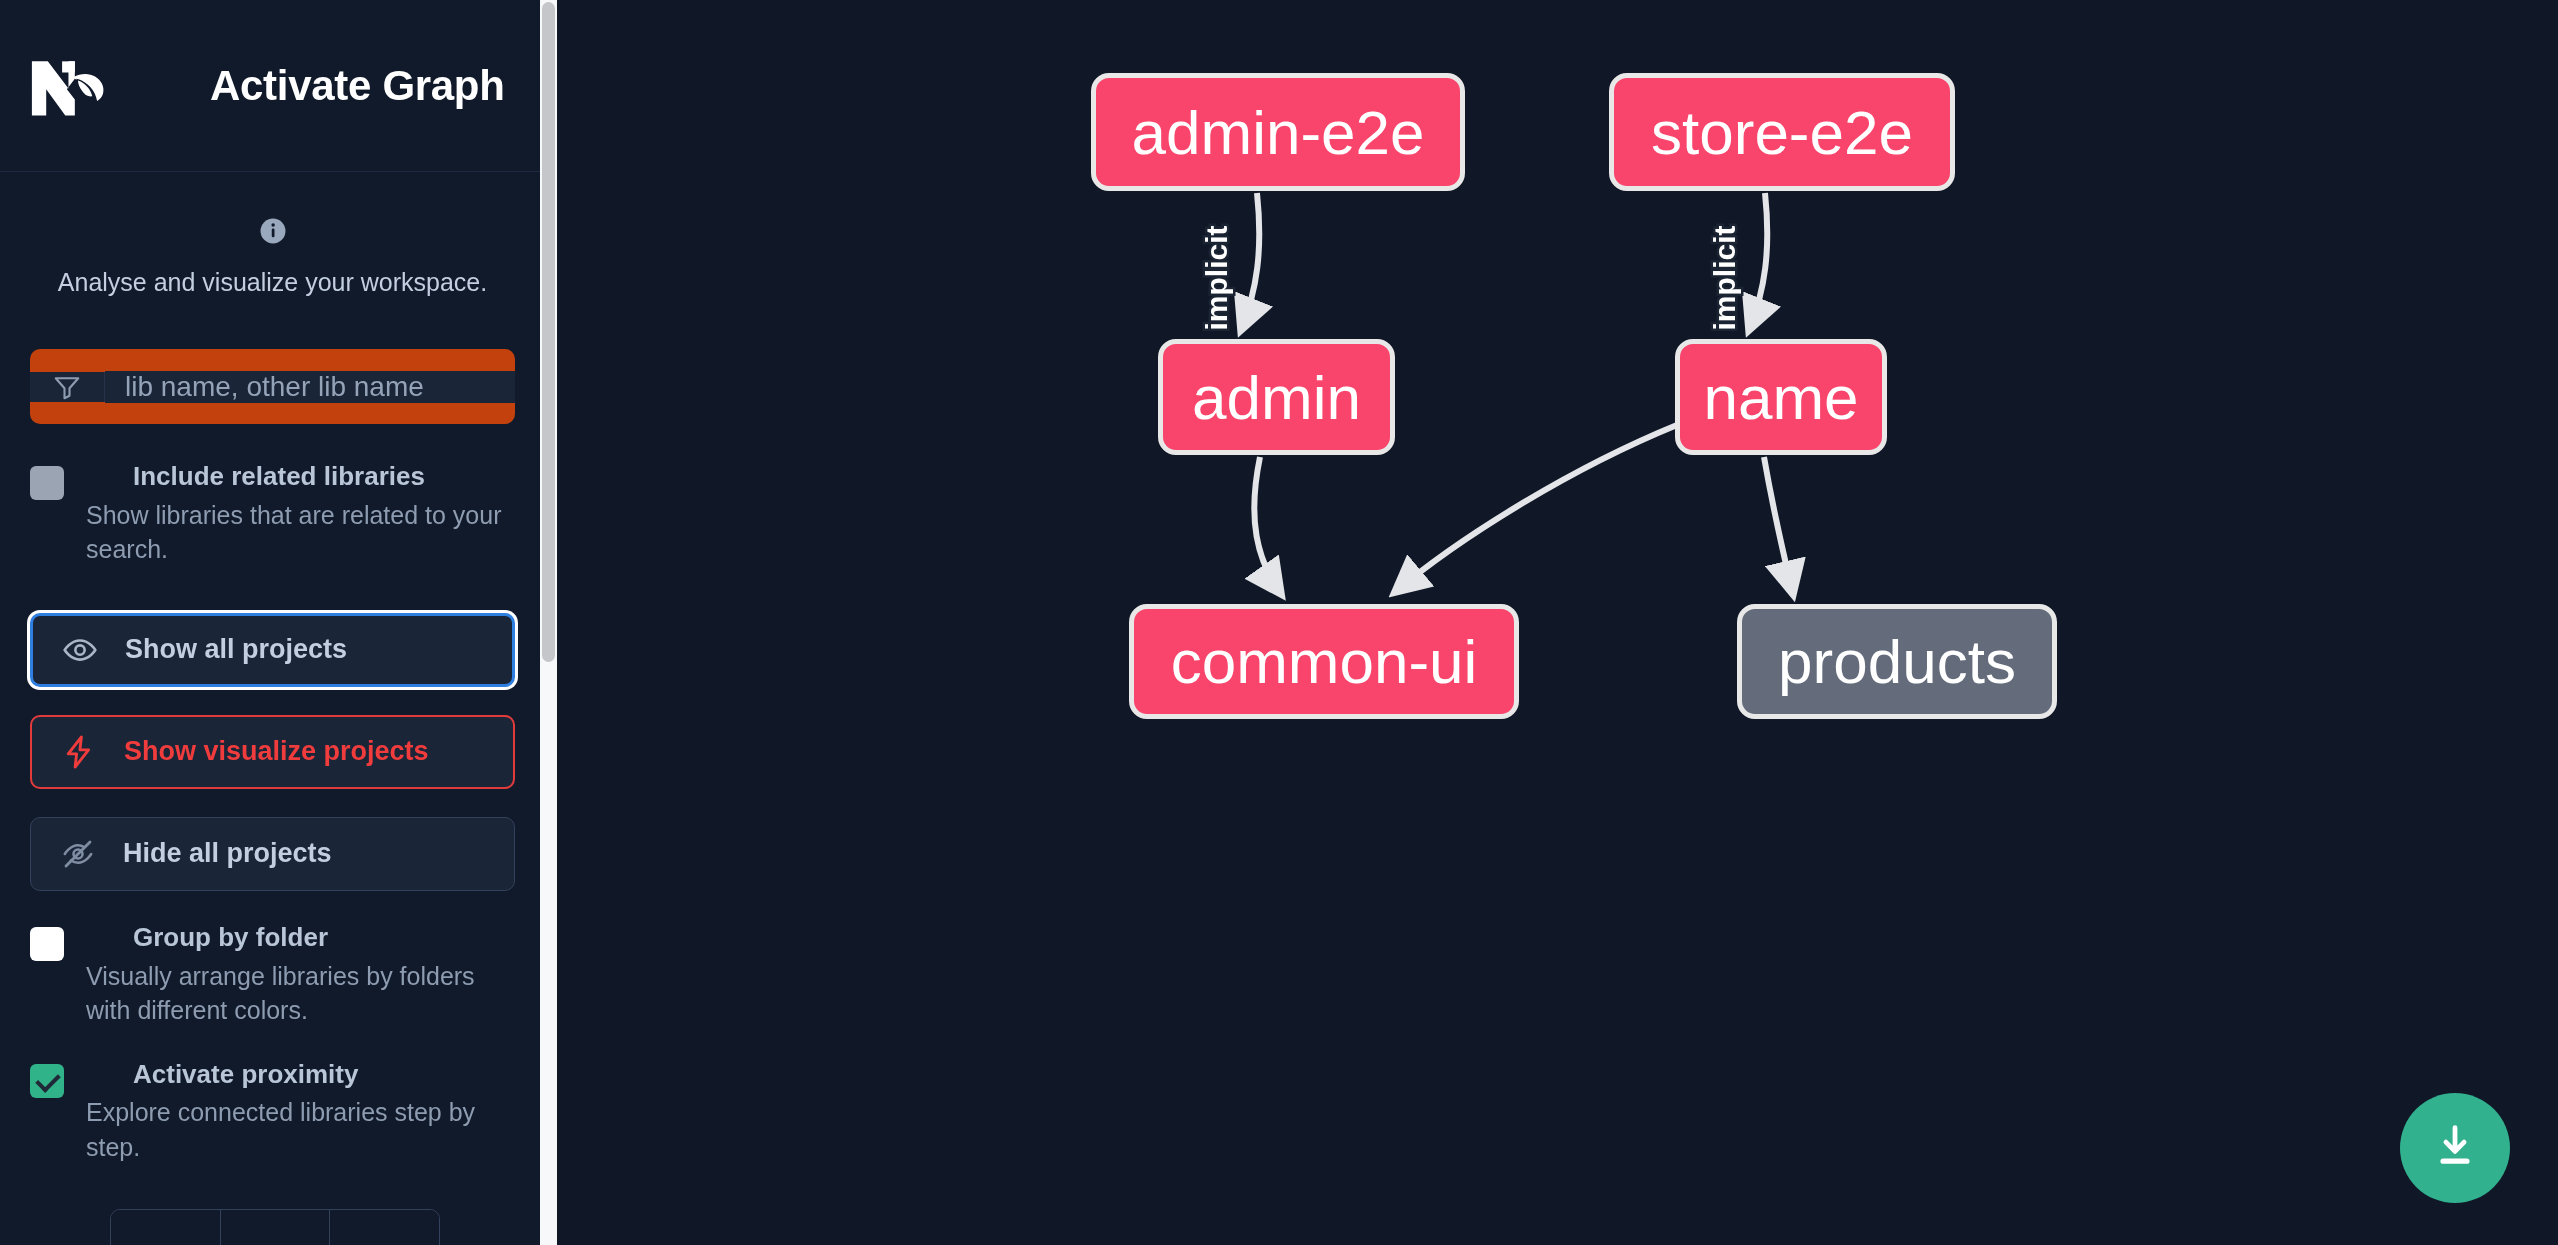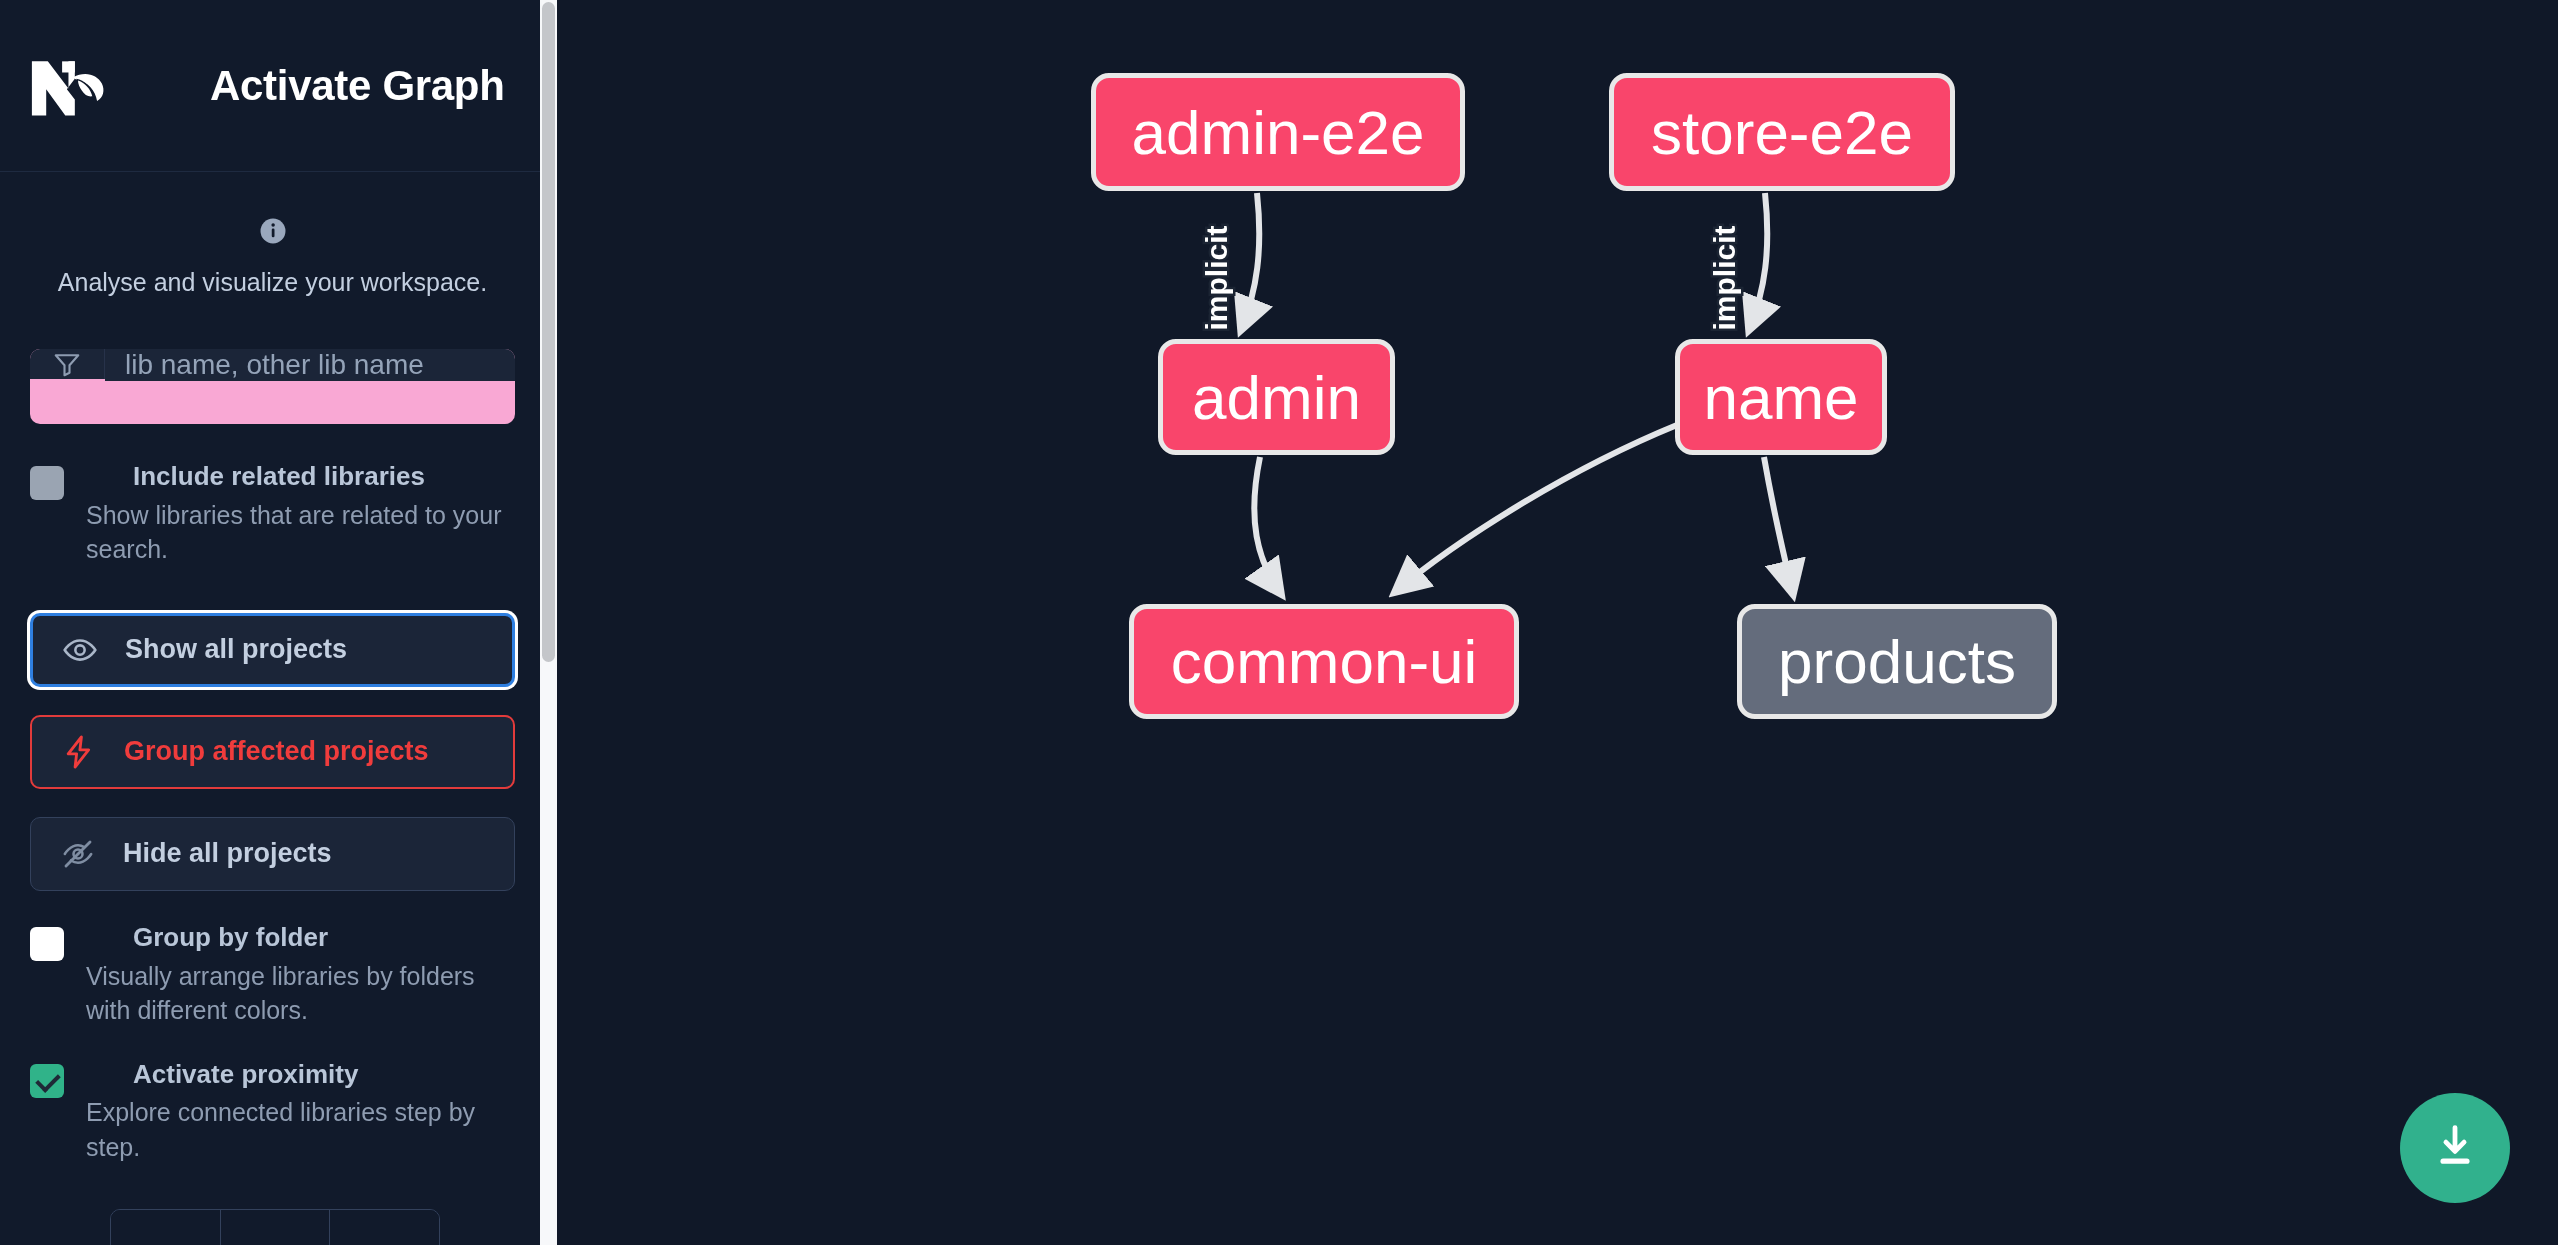--- a/index.html
+++ b/index.html
@@ -68,22 +68,22 @@
     font-size: 25px;
     flex-direction: column;
   }
   .info-icon { flex: 0 0 30px; width: 30px; height: 30px; }
 
   
   .filter-wrap {
     margin: 52px 30px 0 30px;
     height: 75px;
     display: flex;
-    align-items: flex-start;
-    background: #f9a8d4;
+    align-items: center;
+    background: #c2410c;
     border-radius: 10px;
     overflow: hidden;
   }
   .filter-icon-box {
     width: 75px;
     display: flex; align-items: center; justify-content: center;
     border-right: 1px solid #2b3purple;
     border-right: 1px solid #27324a;
     background: #1b2538;
     flex: 0 0 75px;
@@ -312,21 +312,21 @@
           </span>
           <span>Show all projects</span>
         </div>
 
         <div class="abtn danger">
           <span class="bicon">
             <svg viewBox="0 0 24 24" width="36" height="36" aria-hidden="true">
               <path d="M13.6 2 4.8 13.2h5.6L9.4 22l9-11.4h-5.8z" fill="none" stroke="#f03c3c" stroke-width="1.9" stroke-linejoin="round"></path>
             </svg>
           </span>
-          <span>Group affected projects</span>
+          <span>Show visualize projects</span>
         </div>
 
         <div class="abtn">
           <span class="bicon">
             <svg viewBox="0 0 24 24" width="36" height="36" aria-hidden="true">
               <path d="M3.2 12S6.6 6.2 12 6.2c1.6 0 3 .5 4.2 1.2M20.8 12S17.4 17.8 12 17.8c-1.8 0-3.4-.6-4.7-1.5" fill="none" stroke="#7f8da2" stroke-width="1.7" stroke-linecap="round"></path>
               <circle cx="12" cy="12" r="3" fill="none" stroke="#7f8da2" stroke-width="1.7"></circle>
               <line x1="4" y1="20" x2="20" y2="4" stroke="#7f8da2" stroke-width="1.9" stroke-linecap="round"></line>
             </svg>
           </span>

